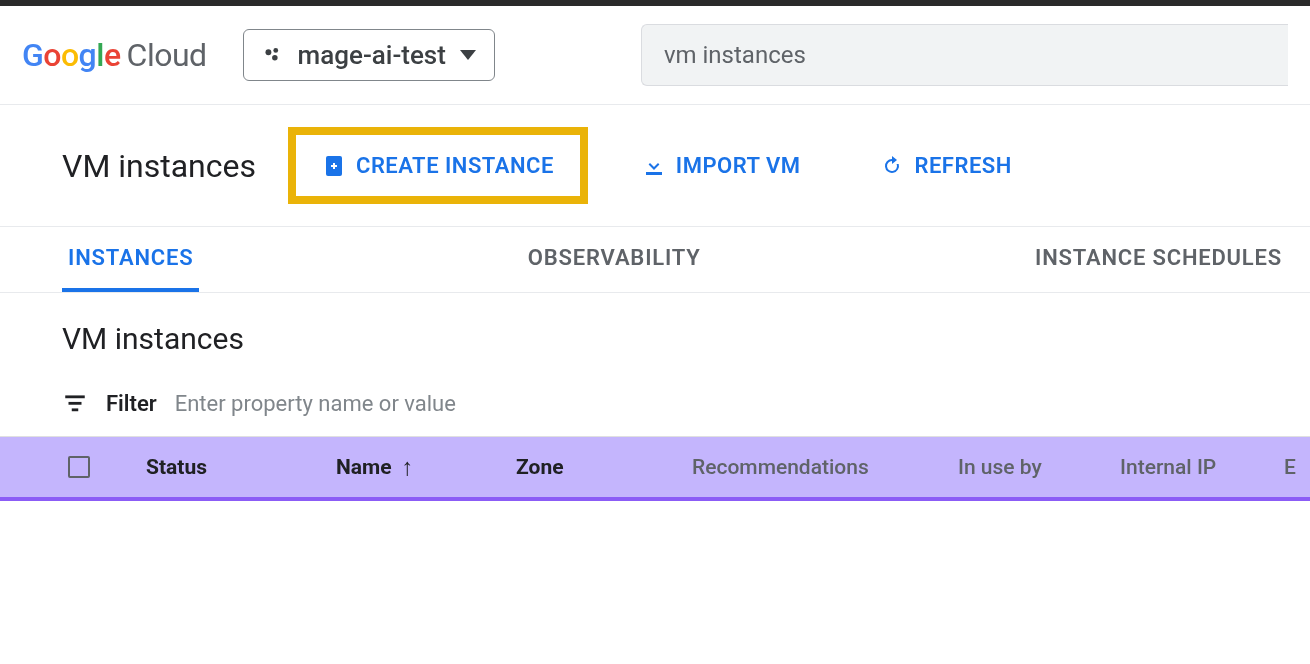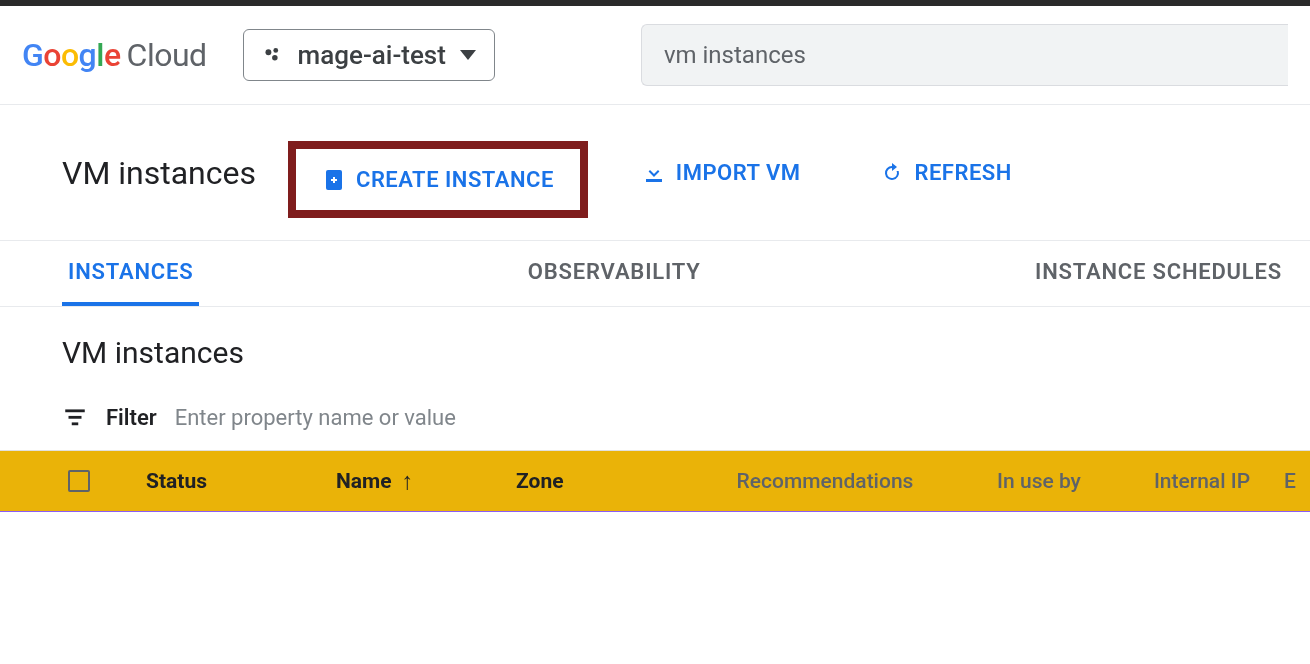--- a/index.html
+++ b/index.html
@@ -82,22 +82,21 @@
     align-items: center;
     gap: 10px;
     color: #1a73e8;
     font-size: 22px;
     font-weight: 600;
     letter-spacing: 0.5px;
     padding: 18px 26px;
     cursor: pointer;
   }
   .highlight-box {
-    border: 8px solid #7f1d1d;
-    margin-top: 14px;
+    border: 8px solid #eab308;
   }
   .action-btn svg { width: 24px; height: 24px; fill:#1a73e8; }
   .tabs {
     display:flex;
     gap: 64px;
     padding: 0 22px 0 62px;
     border-bottom: 1px solid #e8eaed;
     justify-content: space-between;
   }
   .tab {
@@ -134,40 +133,40 @@
     font-weight: 600;
     color:#202124;
   }
   .filter-placeholder {
     font-size: 22px;
     color:#80868b;
   }
   .table-header {
     display:flex;
     align-items:center;
-    background:#eab308;
+    background:#c4b5fd;
     border-top: 1px solid #e0e0e0;
-    border-bottom: 1px solid #8b5cf6;
+    border-bottom: 4px solid #8b5cf6;
     padding: 16px 0 16px 6px;
     gap: 0;
     margin-left: -62px;
     padding-left: 68px;
   }
   .checkbox-cell { width: 78px; }
   .checkbox {
     width:22px; height:22px;
     border: 2px solid #5f6368;
     border-radius: 2px;
   }
   .col {
     font-size: 21px;
     font-weight: 700;
     color: #202124;
   }
-  .col.muted { color:#5f6368; font-weight:500;text-align:center; }
+  .col.muted { color:#5f6368; font-weight:500; }
   .col-status { width: 190px; }
   .col-name { width: 180px; display:flex; align-items:center; gap:10px;}
   .col-zone { width: 176px; }
   .col-rec { width: 266px; }
   .col-inuse { width: 162px; }
   .col-ip { width: 164px; }
   .sort-arrow { font-size: 24px; font-weight:700;}
 </style>
 </head>
 <body>

